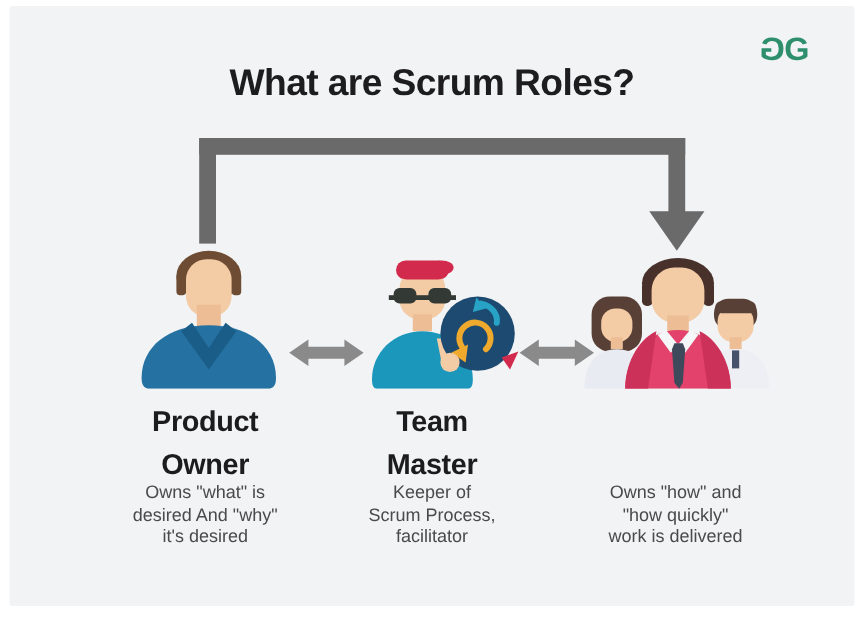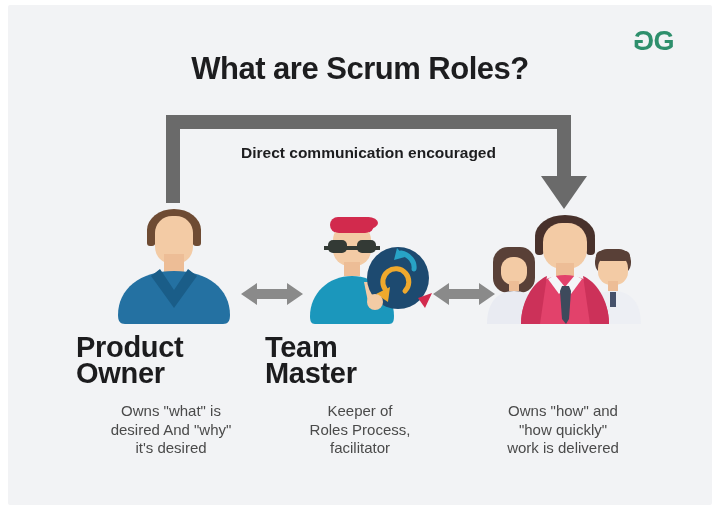--- a/index.html
+++ b/index.html
@@ -48,22 +48,22 @@
   .avatar-po { left: 103px; top: 199px; }
   .avatar-sm { left: 298px; top: 211px; }
   .avatar-team { left: 477px; top: 202px; }
 
   .dbl-arrow { position: absolute; top: 276px; }
   .dbl-arrow.left { left: 232px; }
   .dbl-arrow.right { left: 424px; }
 
   .role-label {
     position: absolute; top: 329px; width: 190px;
-    font-size: 29px; font-weight: 800;
-    line-height: 26px; color: #1c1c1e; white-space: pre-line;
+    text-align: center; font-size: 24px; font-weight: 800;
+    line-height: 36px; color: #1c1c1e; white-space: pre-line;
     letter-spacing: -0.3px;
   }
   .role-desc {
     position: absolute; top: 397px; width: 200px;
     text-align: center; font-size: 15px; line-height: 18.5px;
     color: #4a4a4a; white-space: pre-line;
   }
   .col-1 { left: 68px; }
   .col-2 { left: 257px; }
   .col-3 { left: 460px; }
@@ -82,21 +82,20 @@
     <div class="logo">
       <span class="g flip">G</span>
         <span class="g">G</span>
     </div>
 
     <div class="arrow-part arrow-lvbar"></div>
     <div class="arrow-part arrow-hbar"></div>
     <div class="arrow-part arrow-rvbar"></div>
     <div class="arrow-head"></div>
 
-    <div class="comm-label">Direct communication encouraged</div>
 
     <svg class="avatar avatar-po" width="126" height="120" viewBox="0 0 126 120">
       <ellipse cx="63" cy="26" rx="27" ry="21" fill="#6e4b33"></ellipse>
       <rect x="36" y="24" width="8" height="18" rx="3" fill="#6e4b33"></rect>
       <rect x="82" y="24" width="8" height="18" rx="3" fill="#6e4b33"></rect>
       <rect x="44" y="12" width="38" height="48" rx="17" fill="#f3cba5"></rect>
       <rect x="53" y="50" width="20" height="18" fill="#edbd96"></rect>
       <path d="M14,120 C9,120 7,117 7,111 C7,85 29,67 63,67 C97,67 119,85 119,111 C119,117 117,120 112,120 Z" fill="#2471a2"></path>
       <path d="M40,72 L63,104 L86,72 L77,65 L63,86 L49,65 Z" fill="#1a5d88"></path>
     </svg>
@@ -166,20 +165,20 @@
 
     <div class="role-label col-1">Product
 Owner</div>
     <div class="role-label col-2">Team
 Master</div>
 
     <div class="role-desc col-1d">Owns "what" is
 desired And "why"
 it's desired</div>
     <div class="role-desc col-2d">Keeper of
-Roles Process,
+Scrum Process,
 facilitator</div>
     <div class="role-desc col-3d">Owns "how" and
 "how quickly"
 work is delivered</div>
 
   </div>
 </div>
 
 </body></html>

